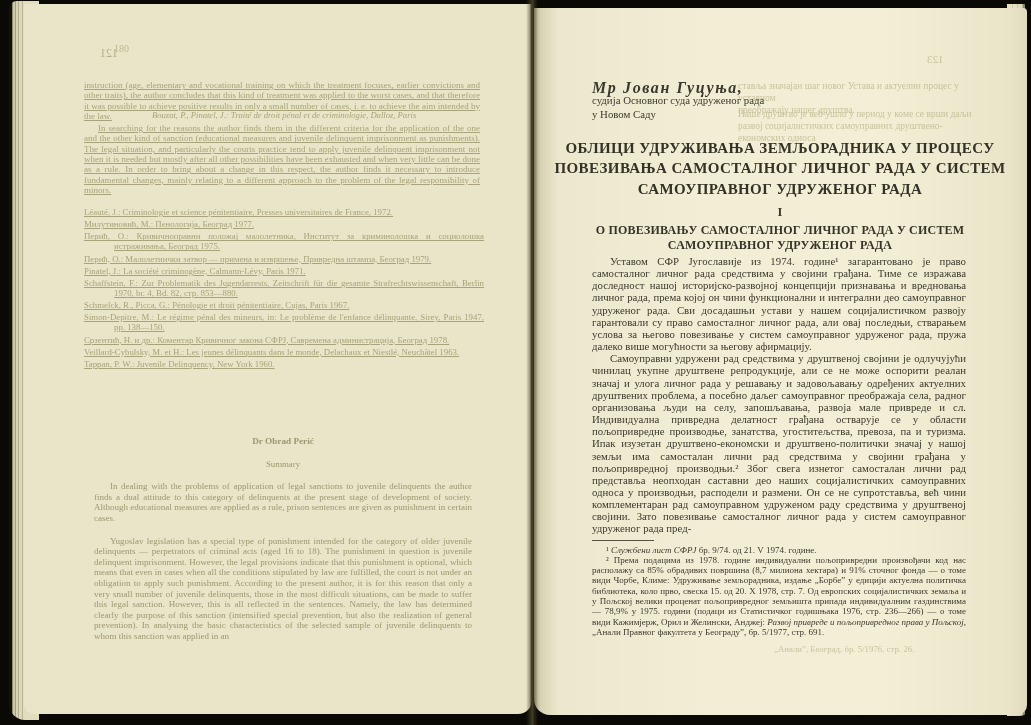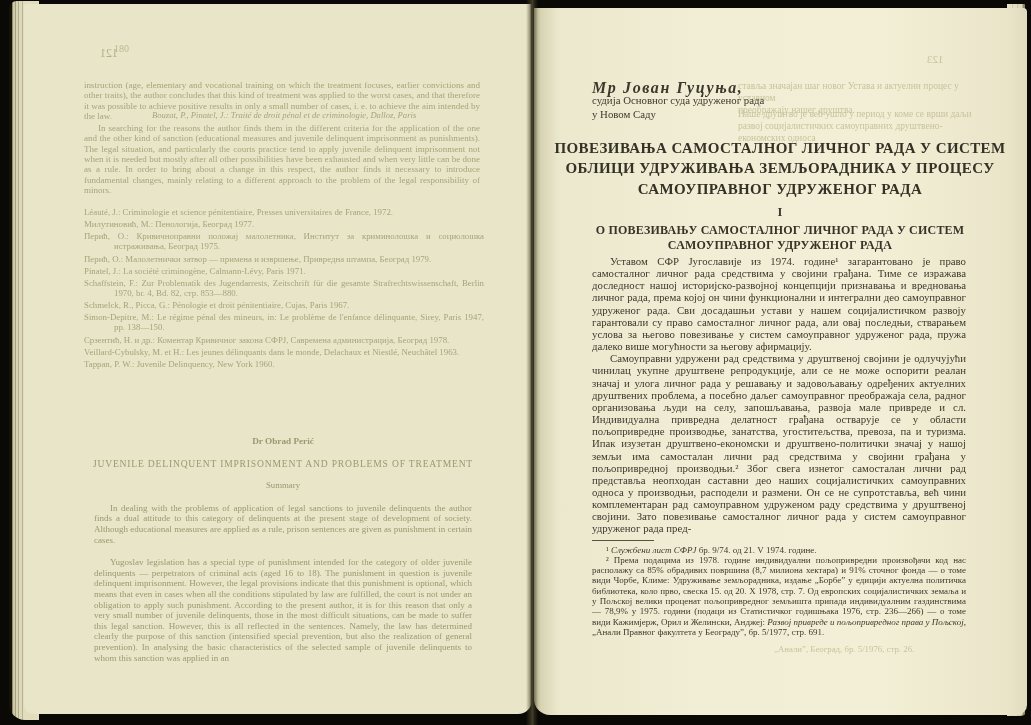--- a/index.html
+++ b/index.html
@@ -42,21 +42,21 @@
   .stack-right{
     position:absolute;left:1007px;top:4px;width:24px;height:712px;z-index:0;
     border-radius:0 8px 12px 0;
     background:linear-gradient(to right,
       #e7e2c6 0 5px,#d0cbab 5px 6px,#e4dfc2 6px 10px,#c8c3a3 10px 11px,
       #ded9ba 11px 15px,#bdb898 15px 16px,#8d8a6e 16px 18px,#0a0906 18px 24px);
   }
 
   
   .abs{position:absolute;}
-  .just{text-align:justify;}
+  .just{text-align:justify;text-decoration:underline;}
   .ctr{text-align:center;}
   .mir{display:inline-block;transform:scaleX(-1);}
 
   
   .page-left .ghost{color:#a7a47b;filter:blur(0.32px);}
   .page-left .ghost-strong{color:#9b9871;filter:blur(0.28px);}
   .lp-pageno{left:76px;top:42px;font-size:12px;color:#b2af88;filter:blur(0.3px);}
   .lp-pageno .over{font-size:10px;position:relative;top:-5px;left:-4px;color:#bcb992;}
   .lp-fragment{left:128px;top:106px;width:360px;font-size:8.6px;font-style:italic;color:#bdb993;filter:blur(0.4px);}
   .lp-body{left:60px;top:76px;width:396px;font-size:9px;line-height:10.3px;}
@@ -115,21 +115,20 @@
     <div class="bib">Schaffstein, F.: Zur Problematik des Jugendarrests, Zeitschrift für die gesamte Strafrechtswissenschaft, Berlin 1970, br. 4, Bd. 82, стр. 853—880.</div>
     <div class="bib">Schmelck, R., Picca, G.: Pénologie et droit pénitentiaire, Cujas, Paris 1967.</div>
     <div class="bib">Simon-Depitre, M.: Le régime pénal des mineurs, in: Le problème de l'enfance délinquante, Sirey, Paris 1947, pp. 138—150.</div>
     <div class="bib">Срзентић, Н. и др.: Коментар Кривичног закона СФРЈ, Савремена администрација, Београд 1978.</div>
     <div class="bib">Veillard-Cybulsky, M. et H.: Les jeunes délinquants dans le monde, Delachaux et Niestlé, Neuchâtel 1963.</div>
     <div class="bib">Tappan, P. W.: Juvenile Delinquency, New York 1960.</div>
   </div>
 
   <div class="abs lp-summary ghost-strong">
     <p class="auth">Dr Obrad Perić</p>
-    <p class="stitle">JUVENILE DELINQUENT IMPRISONMENT AND PROBLEMS OF TREATMENT</p>
     <p class="slabel">Summary</p>
     <p class="sp">In dealing with the problems of application of legal sanctions to juvenile delinquents the author finds a dual attitude to this category of delinquents at the present stage of development of society. Although educational measures are applied as a rule, prison sentences are given as punishment in certain cases.</p>
     <p class="sp">Yugoslav legislation has a special type of punishment intended for the category of older juvenile delinquents — perpetrators of criminal acts (aged 16 to 18). The punishment in question is juvenile delinquent imprisonment. However, the legal provisions indicate that this punishment is optional, which means that even in cases when all the conditions stipulated by law are fulfilled, the court is not under an obligation to apply such punishment. According to the present author, it is for this reason that only a very small number of juvenile delinquents, those in the most difficult situations, can be made to suffer this legal sanction. However, this is all reflected in the sentences. Namely, the law has determined clearly the purpose of this sanction (intensified special prevention, but also the realization of general prevention). In analysing the basic characteristics of the selected sample of juvenile delinquents to whom this sanction was applied in an</p>
   </div>
 </div>
 
 <div class="page page-right">
 
   <div class="abs rp-pageno rp-ghost">
     <span class="mir">123</span>
@@ -145,22 +144,22 @@
   </div>
   <div class="abs rp-ghost-bottom rp-ghost">„Анали”, Београд, бр. 5/1976, стр. 26.</div>
 
   <div class="abs rp-author">
     <div class="name">Мр Јован Гуцуња,</div>
     <div>судија Основног суда удруженог рада</div>
     <div>у Новом Саду</div>
   </div>
 
   <div class="abs rp-title ctr">
+    <div>ОБЛИЦИ УДРУЖИВАЊА ЗЕМЉОРАДНИКА У ПРОЦЕСУ</div>
     <div>ПОВЕЗИВАЊА САМОСТАЛНОГ ЛИЧНОГ РАДА У СИСТЕМ</div>
-    <div>ОБЛИЦИ УДРУЖИВАЊА ЗЕМЉОРАДНИКА У ПРОЦЕСУ</div>
     <div>САМОУПРАВНОГ УДРУЖЕНОГ РАДА</div>
   </div>
 
   <div class="abs rp-roman ctr">I</div>
 
   <div class="abs rp-section ctr">
     <div>О ПОВЕЗИВАЊУ САМОСТАЛНОГ ЛИЧНОГ РАДА У СИСТЕМ</div>
     <div>САМОУПРАВНОГ УДРУЖЕНОГ РАДА</div>
   </div>
 

